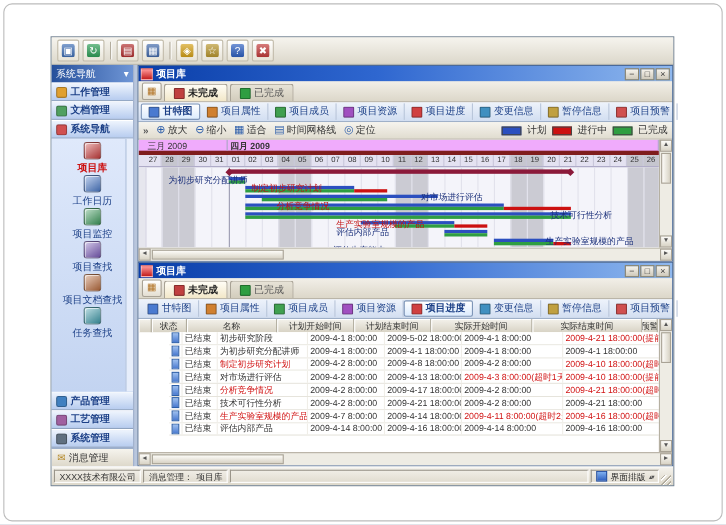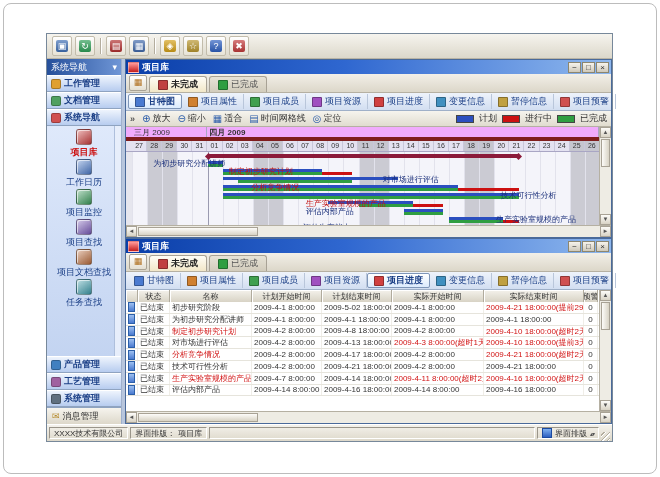--- a/index.html
+++ b/index.html
@@ -74,21 +74,21 @@
   .vscroll{width:11px;flex:none;background:#eeece4;border-left:1px solid #b5b0a2;display:flex;flex-direction:column;align-items:center;}
   .hscroll{height:11px;flex:none;background:#eeece4;border-top:1px solid #b5b0a2;display:flex;align-items:center;}
   .sb-arrow{width:11px;height:11px;flex:none;background:linear-gradient(#fdfcf9,#d8d3c5);border:1px solid #a8a295;font-size:6px;line-height:9px;text-align:center;color:#555;box-sizing:border-box;}
   .sb-thumb{width:9px;height:28px;background:linear-gradient(90deg,#fdfcf9,#d8d3c5);border:1px solid #a8a295;margin:1px;box-sizing:border-box;}
   .sb-thumb.h{height:9px;width:120px;background:linear-gradient(#fdfcf9,#d8d3c5);}
   
   .table-wrap{flex:1;display:flex;min-height:0;border-radius:13px;}
   .table-area{flex:1;min-width:0;overflow:hidden;background:#fff;font-size:8px;}
   .t-head{display:flex;height:12px;background:linear-gradient(#f4f2ec,#d8d3c5);color:#333;}
   .t-hcell{flex:none;border-right:1px solid #b0ab9d;box-shadow:inset 1px 1px 0 #fff;display:flex;align-items:center;justify-content:center;overflow:hidden;white-space:nowrap;box-sizing:border-box;}
-  .t-row{display:flex;height:10.8px;background:#fff;border-bottom:1px solid #e6e4dc;align-items:flex-end;}
+  .t-row{display:flex;height:10.8px;background:#fff;border-bottom:1px solid #e6e4dc;align-items:flex-end;margin-left:28px;}
   .t-cell{flex:none;height:100%;display:flex;align-items:center;padding:0 2px;overflow:hidden;white-space:nowrap;border-right:1px solid #f0eee8;box-sizing:border-box;color:#333;}
   .t-cell.red{color:#d11212;}
   .t-cell.center{justify-content:center;}
   .row-ic{width:7px;height:8px;background:linear-gradient(#9ec0f0,#4a7ad0);border:1px solid #2c5fa8;}
   
   .statusbar{height:16px;flex:none;background:linear-gradient(#f4f2ec,#ddd8ca);border-top:1px solid #ffffff;display:flex;align-items:center;gap:2px;padding:0 2px;font-size:8px;color:#333;}
   .st-panel{border:1px solid;border-color:#9a958a #ffffff #ffffff #9a958a;height:12px;display:flex;align-items:center;gap:3px;padding:0 4px;white-space:nowrap;overflow:hidden;box-sizing:border-box;}
   .st-fill{flex:1;}
   .skin-ic{width:8px;height:8px;background:linear-gradient(#7fb0f0,#2d5fc0);border:1px solid #1c4aa0;}
   .st-session{color:#3a3a8c;}
@@ -609,21 +609,21 @@
           <div style="flex:1"></div>
           <div class="sb-arrow">►</div>
         </div>
       </div>
     </div>
   </div>
 
   <div class="statusbar">
     <div class="st-panel">XXXX技术有限公司</div>
     <div class="st-panel">
-      <span>界面排版：</span>
+      <span>消息管理：</span>
       <span>项目库</span>
     </div>
     <div class="st-panel st-fill"></div>
     <div class="st-panel">
       <span class="skin-ic"></span>
       <span>界面排版</span>
       <span class="ud">▴▾</span>
     </div>
     <div class="grip"></div>
   </div>

